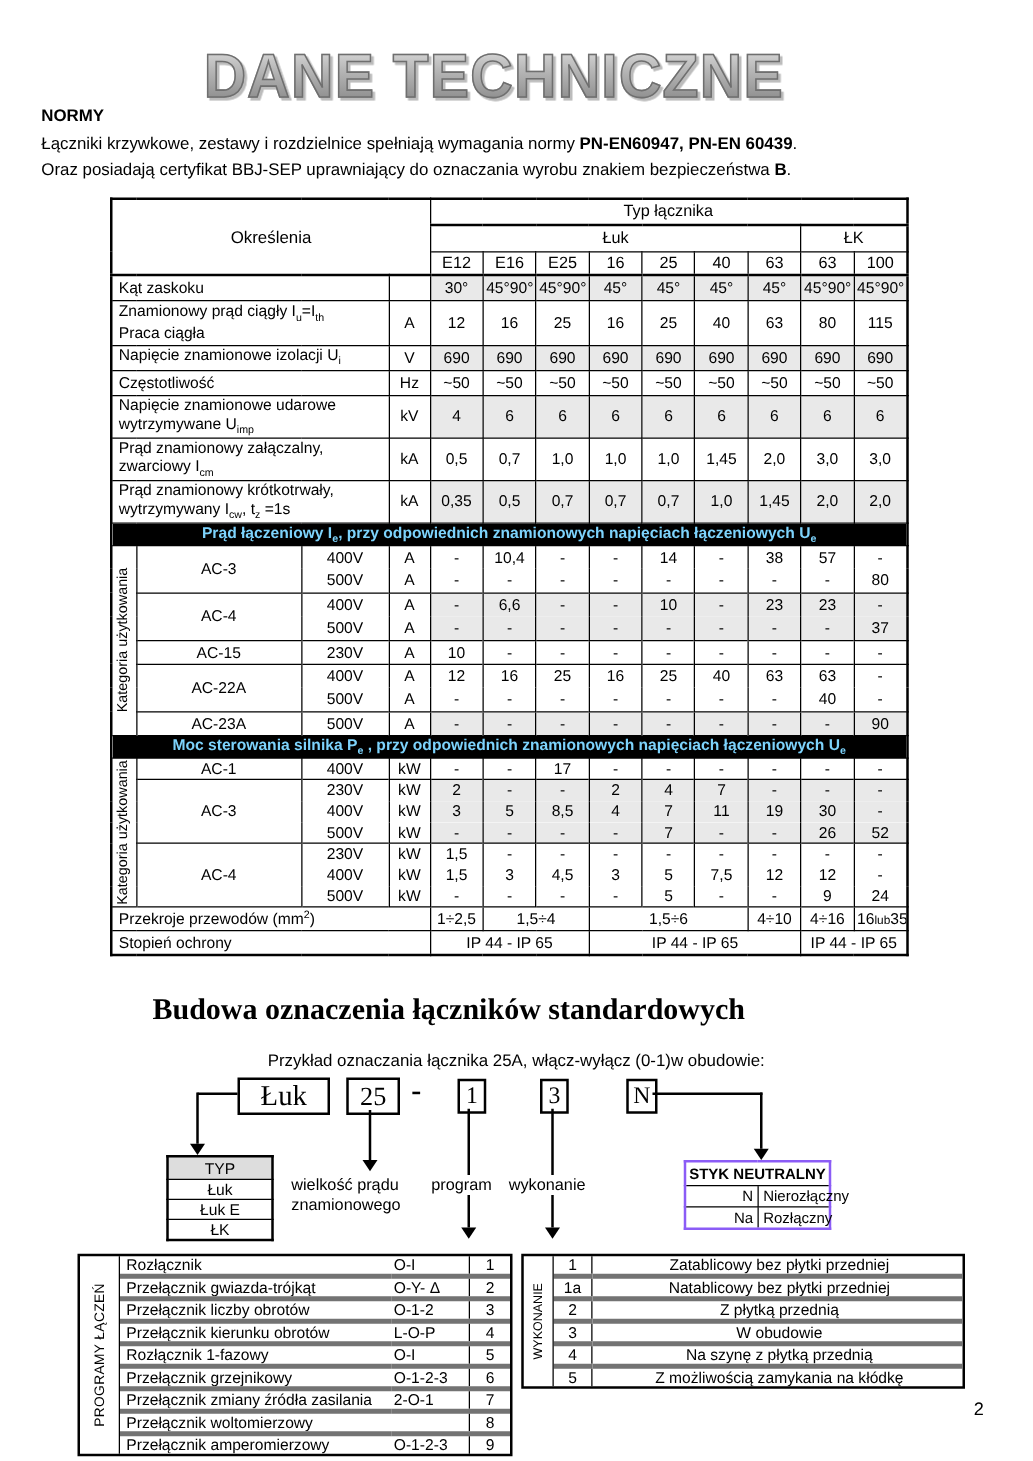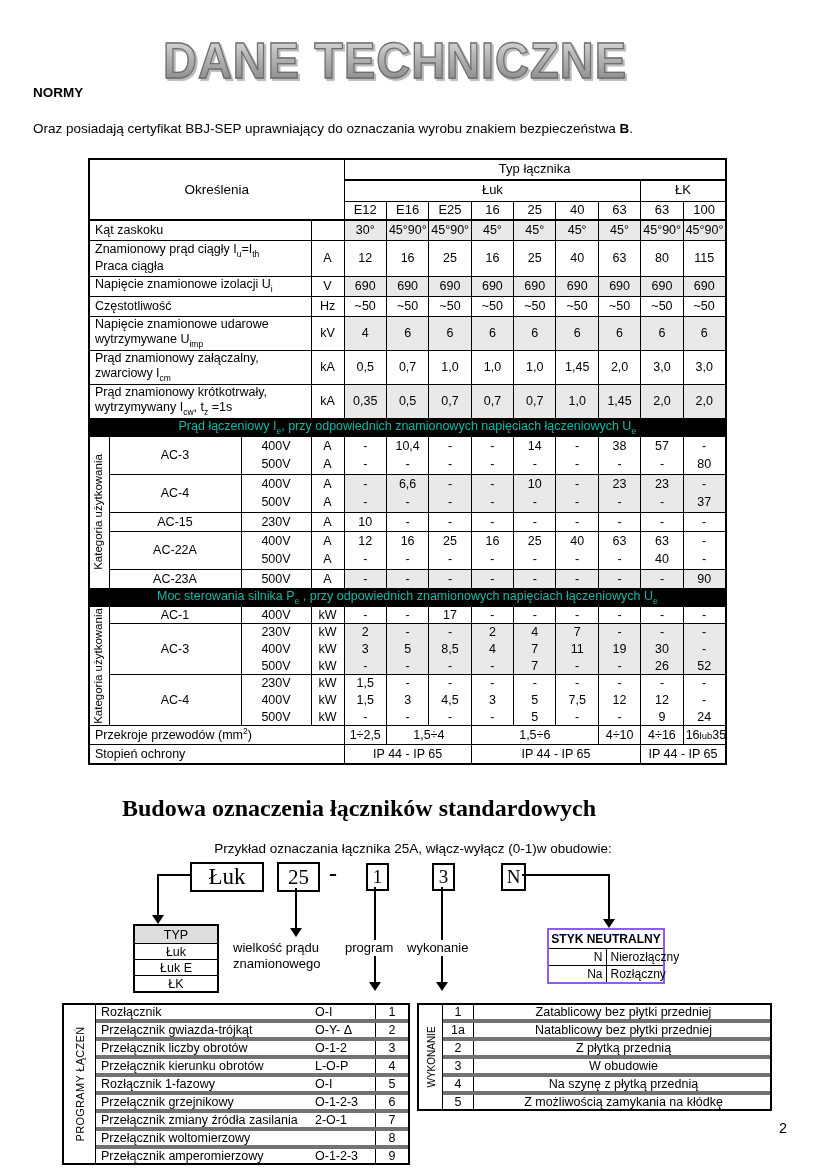--- a/index.html
+++ b/index.html
@@ -10,36 +10,36 @@
   .logo{position:absolute;top:33px;left:0;width:790px;text-align:center;
         font-weight:800;font-size:47px;letter-spacing:1px;
         background:linear-gradient(180deg,#e8e8e8 0%,#b9b9b9 40%,#7e7e7e 100%);
         -webkit-background-clip:text;background-clip:text;color:transparent;
         -webkit-text-stroke:1.2px #6f6f6f;
         filter:drop-shadow(2px 2px 0px #bcbcbc);
         transform:scaleY(1.05)}
 
   
   .normy{position:absolute;left:33px;top:83px;width:765px;font-size:13.5px;line-height:1.5}
-  .normy-title{font-weight:bold;font-size:13.5px;margin-bottom:16px}
+  .normy-title{font-weight:bold;font-size:13.5px;margin-bottom:2px}
   .normy b{font-weight:bold}
 
   
   table.spec{position:absolute;left:88px;top:158px;width:637px;border-collapse:collapse;
              table-layout:fixed;border:2px solid #000;font-size:12.5px}
   .spec td{border:1px solid #000;padding:0 2px;text-align:center;vertical-align:middle;
            line-height:1.15;overflow:hidden}
   .spec .lbl{text-align:left;padding-left:5px;font-size:12.5px}
   .spec .oklbl{font-size:13.5px}
   .spec .hd{font-size:13px}
   .spec .unit{font-size:12.5px}
   .spec .val{font-size:12.5px}
   .spec tr.sh td.val{background:#e9e9e9}
   .spec tr.bb2 td{border-bottom-width:2px}
-  .spec td.bar{background:#000;color:#14b8a6;font-weight:normal;font-size:12.5px;border-color:#000}
+  .spec td.bar{background:#000;color:#7dd3fc;font-weight:bold;font-size:12.5px;border-color:#000}
   .spec tr.sec td{border-top-width:0;border-bottom-width:0}
   .spec tr.sec.gs td{border-top-width:1px}
   .spec td.strip{width:20px;padding:0;position:relative}
   .spec .vtext{position:absolute;left:50%;top:50%;transform:translate(-50%,-50%) rotate(-90deg);
                white-space:nowrap;font-size:11.5px}
   .spec sub{font-size:8.5px}
   .spec sup{font-size:8.5px}
   .spec small{font-size:9.5px}
   tr.h21{height:21px} tr.h19{height:19px} tr.h20{height:20px} tr.h36{height:36px}
   tr.h34{height:34px} tr.h18{height:18px} tr.h17{height:17px}
@@ -99,20 +99,21 @@
 
   .pagenum{position:absolute;left:779px;top:1120px;font-size:14.5px}
 </style>
 </head>
 <body>
 
 <div class="logo">DANE TECHNICZNE</div>
 
 <div class="normy">
   <div class="normy-title">NORMY</div>
+  <div class="normy-line">Łączniki krzywkowe, zestawy i rozdzielnice spełniają wymagania normy <b>PN-EN60947, PN-EN 60439</b>.</div>
   <div class="normy-line">Oraz posiadają certyfikat BBJ-SEP uprawniający do oznaczania wyrobu znakiem bezpieczeństwa <b>B</b>.</div>
 </div>
 
 <table class="spec">
   <colgroup>
     <col style="width:20px">
       <col style="width:132px">
       <col style="width:70px">
       <col style="width:33px">
     <col style="width:42.4px">

